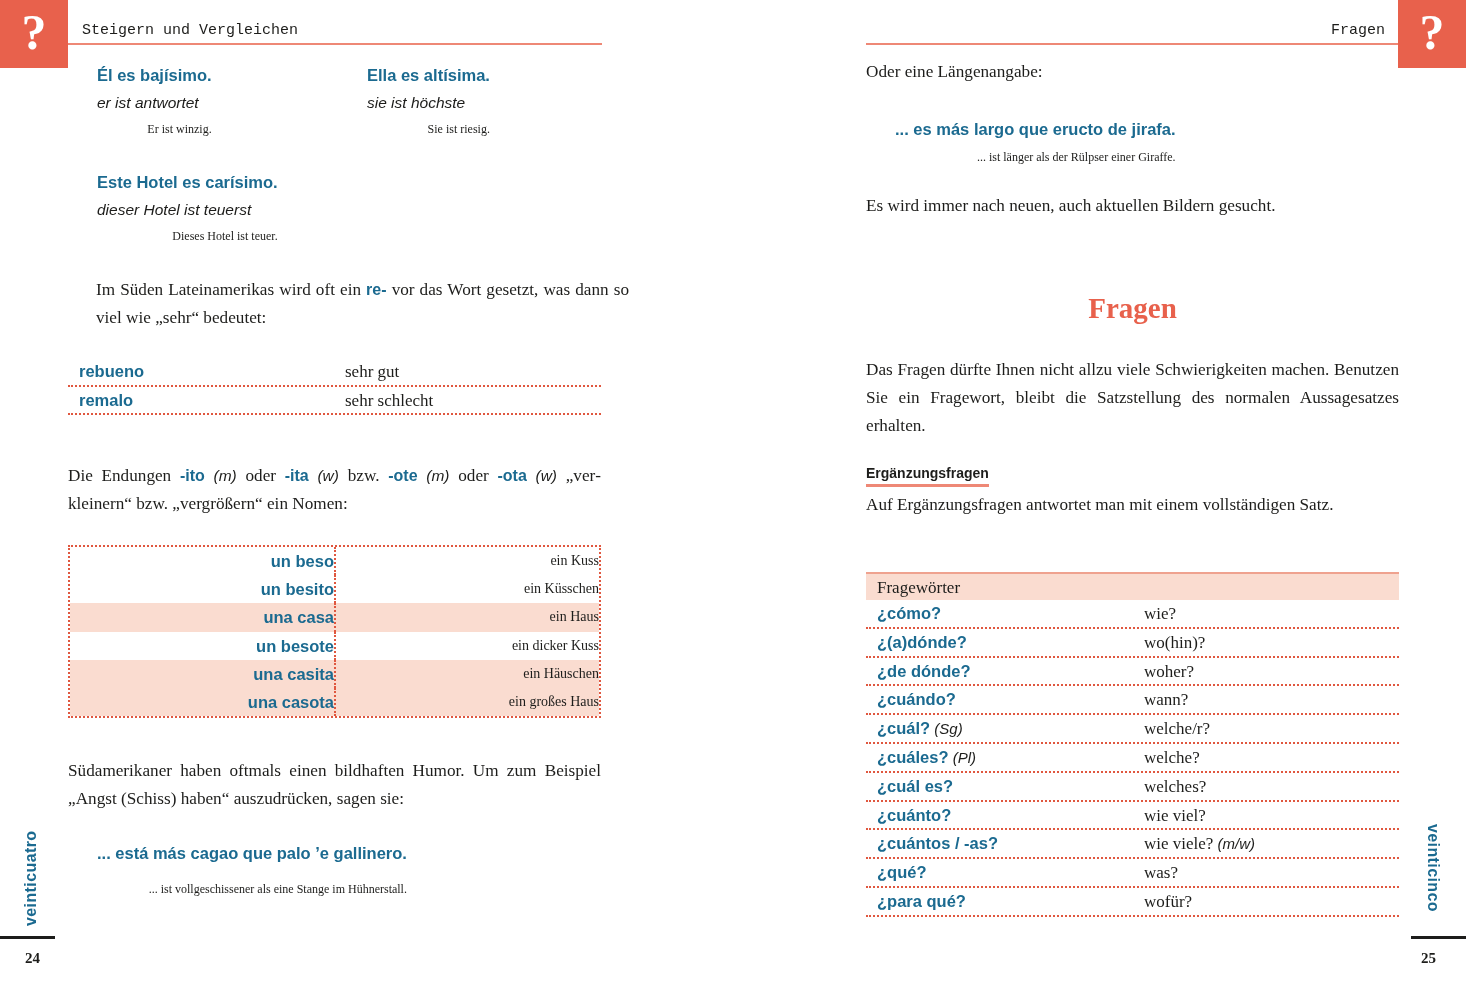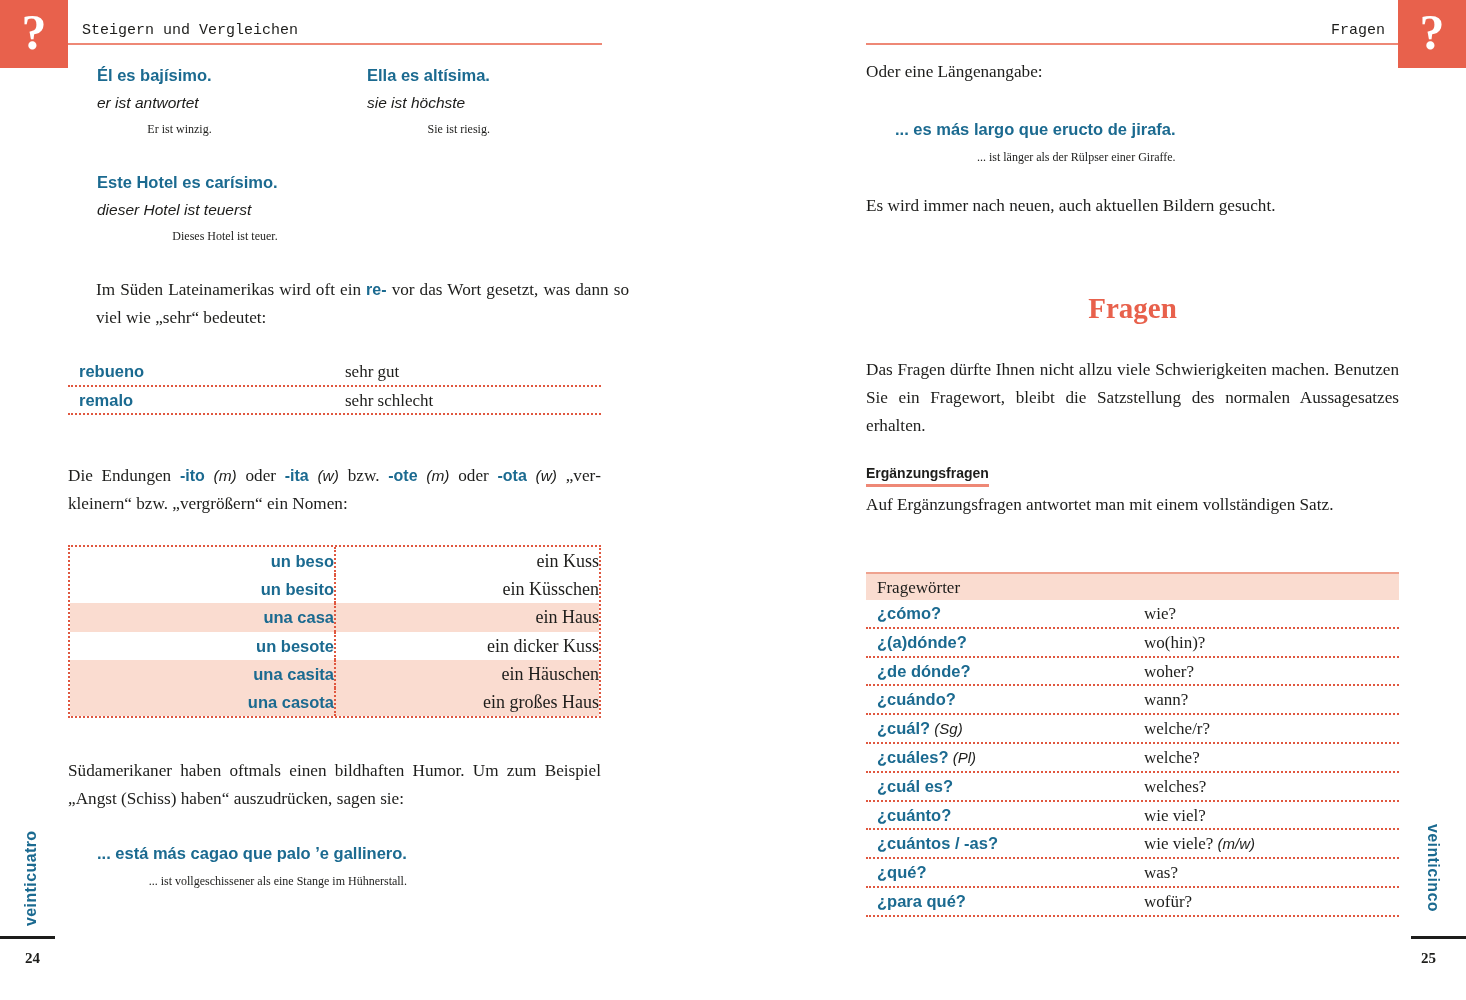--- a/index.html
+++ b/index.html
@@ -58,21 +58,21 @@
   .re-table{width:533px;}
   .re-row{position:relative;height:28.5px;line-height:27px;border-bottom:2px dotted var(--dot);}
   .cell-es{color:var(--blue);font-weight:bold;font-family:"Liberation Sans","DejaVu Sans",sans-serif;font-size:16.5px;padding-left:11px;}
   .re-row .cell-de{position:absolute;left:277px;top:0;font-size:17px;}
 
   
   .dim-table{width:533px;border:2px dotted var(--dot);text-align:right;}
   .dim-row{display:flex;height:28.2px;line-height:28.2px;}
   .dim-row.pink{background:var(--pink);}
   .dim-c1{width:264px;padding-left:11px;color:var(--blue);font-weight:bold;font-family:"Liberation Sans","DejaVu Sans",sans-serif;font-size:16.5px;}
-  .dim-c2{flex:1;border-left:2px dotted var(--dot);padding-left:11px;font-size:18px;}
+  .dim-c2{flex:1;border-left:2px dotted var(--dot);padding-left:11px;font-size:14px;}
 
   
   .fragen-title{
     left:866px;top:292px;width:533px;text-align:center;
     color:var(--coral);font-weight:bold;font-size:29px;
     font-family:"Liberation Serif","DejaVu Serif",serif;
   }
 
   
   .subhead{
@@ -161,21 +161,21 @@
     <div class="dim-row pink">
       <div class="dim-c1">una casota</div>
       <div class="dim-c2">ein großes Haus</div>
     </div>
   </div>
 
 <div class="abs para" style="left:68px;top:757px;">Südamerikaner haben oftmals einen bildhaften Humor. Um zum Beispiel „Angst (Schiss) haben“ auszudrücken, sagen sie:</div>
 
 <div class="abs" style="left:97px;top:839px;">
   <div class="ex-line ex-es" style="line-height:28px;">... está más cagao que palo ’e gallinero.</div>
-  <div class="ex-line ex-de" style="line-height:28px;">... ist vollgeschissener als eine Stange im Hühnerstall.</div>
+  <div class="ex-line ex-de" style="line-height:28px;margin-top:8px;">... ist vollgeschissener als eine Stange im Hühnerstall.</div>
 </div>
 
 <div class="abs vtext vtext-left">veinticuatro</div>
 <div class="abs footline footline-left"></div>
 <div class="abs pagenum pagenum-left">24</div>
 
 <div class="abs corner corner-right">
   <span class="qmark">?</span>
 </div>
 <div class="abs runhead runhead-right">Fragen</div>

